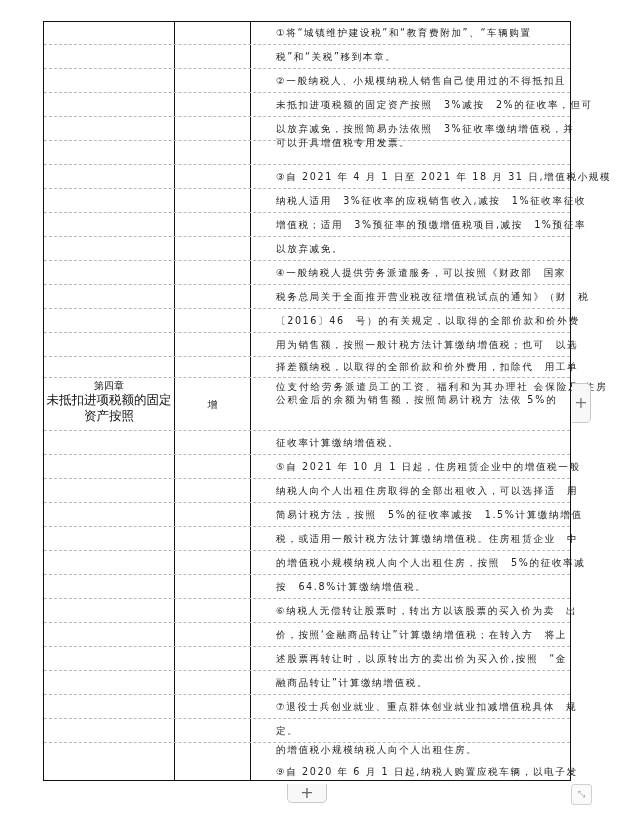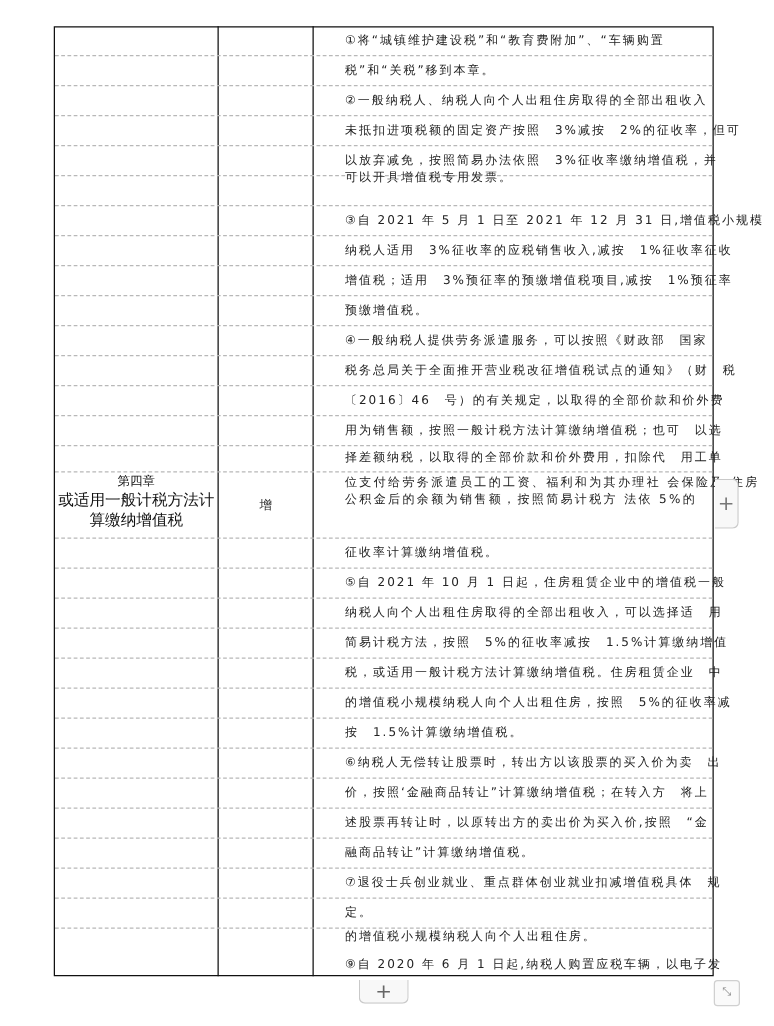--- a/index.html
+++ b/index.html
@@ -68,47 +68,47 @@
   <div class="row" style="top:599px;height:24px"></div>
   <div class="row" style="top:623px;height:24px"></div>
   <div class="row" style="top:647px;height:24px"></div>
   <div class="row" style="top:671px;height:24px"></div>
   <div class="row" style="top:695px;height:24px"></div>
   <div class="row" style="top:719px;height:24px"></div>
   <div class="row last" style="top:743px;height:38px"></div>
 
   <div class="chapter">
     <div class="num">第四章</div>
-    <div class="title">或适用一般计税方法计算缴纳增值税</div>
+    <div class="title">未抵扣进项税额的固定资产按照</div>
   </div>
   <div class="type-cell">增</div>
 
   <div class="cell-text" style="top:21px">①将“城镇维护建设税”和“教育费附加”、“车辆购置</div>
   <div class="cell-text" style="top:45px">税”和“关税”移到本章。</div>
-  <div class="cell-text" style="top:69px">②一般纳税人、纳税人向个人出租住房取得的全部出租收入</div>
+  <div class="cell-text" style="top:69px">②一般纳税人、小规模纳税人销售自己使用过的不得抵扣且</div>
   <div class="cell-text" style="top:93px">未抵扣进项税额的固定资产按照　3%减按　2%的征收率，但可</div>
   <div class="cell-text" style="top:117px">以放弃减免，按照简易办法依照　3%征收率缴纳增值税，并</div>
   <div class="cell-text" style="top:131px">可以开具增值税专用发票。</div>
-  <div class="cell-text" style="top:165px">③自 2021 年 5 月 1 日至 2021 年 12 月 31 日,增值税小规模</div>
+  <div class="cell-text" style="top:165px">③自 2021 年 4 月 1 日至 2021 年 18 月 31 日,增值税小规模</div>
   <div class="cell-text" style="top:189px">纳税人适用　3%征收率的应税销售收入,减按　1%征收率征收</div>
   <div class="cell-text" style="top:213px">增值税；适用　3%预征率的预缴增值税项目,减按　1%预征率</div>
-  <div class="cell-text" style="top:237px">预缴增值税。</div>
+  <div class="cell-text" style="top:237px">以放弃减免。</div>
   <div class="cell-text" style="top:261px">④一般纳税人提供劳务派遣服务，可以按照《财政部　国家</div>
   <div class="cell-text" style="top:285px">税务总局关于全面推开营业税改征增值税试点的通知》（财　税</div>
   <div class="cell-text" style="top:309px">〔2016〕46　号）的有关规定，以取得的全部价款和价外费</div>
   <div class="cell-text" style="top:333px">用为销售额，按照一般计税方法计算缴纳增值税；也可　以选</div>
   <div class="cell-text" style="top:355px">择差额纳税，以取得的全部价款和价外费用，扣除代　用工单</div>
   <div class="cell-text multi" style="top:380px;height:30px">位支付给劳务派遣员工的工资、福利和为其办理社 会保险及 住房公积金后的余额为销售额，按照简易计税方 法依 5%的</div>
   <div class="cell-text" style="top:431px">征收率计算缴纳增值税。</div>
   <div class="cell-text" style="top:455px">⑤自 2021 年 10 月 1 日起，住房租赁企业中的增值税一般</div>
   <div class="cell-text" style="top:479px">纳税人向个人出租住房取得的全部出租收入，可以选择适　用</div>
   <div class="cell-text" style="top:503px">简易计税方法，按照　5%的征收率减按　1.5%计算缴纳增值</div>
   <div class="cell-text" style="top:527px">税，或适用一般计税方法计算缴纳增值税。住房租赁企业　中</div>
   <div class="cell-text" style="top:551px">的增值税小规模纳税人向个人出租住房，按照　5%的征收率减</div>
-  <div class="cell-text" style="top:575px">按　1.5%计算缴纳增值税。</div>
+  <div class="cell-text" style="top:575px">按　64.8%计算缴纳增值税。</div>
   <div class="cell-text" style="top:599px">⑥纳税人无偿转让股票时，转出方以该股票的买入价为卖　出</div>
   <div class="cell-text" style="top:623px">价，按照‘金融商品转让”计算缴纳增值税；在转入方　将上</div>
   <div class="cell-text" style="top:647px">述股票再转让时，以原转出方的卖出价为买入价,按照　“金</div>
   <div class="cell-text" style="top:671px">融商品转让”计算缴纳增值税。</div>
   <div class="cell-text" style="top:695px">⑦退役士兵创业就业、重点群体创业就业扣减增值税具体　规</div>
   <div class="cell-text" style="top:719px">定。</div>
   <div class="cell-text" style="top:738px">的增值税小规模纳税人向个人出租住房。</div>
   <div class="cell-text" style="top:760px">⑨自 2020 年 6 月 1 日起,纳税人购置应税车辆，以电子发</div>
 
   <div class="side-add">

